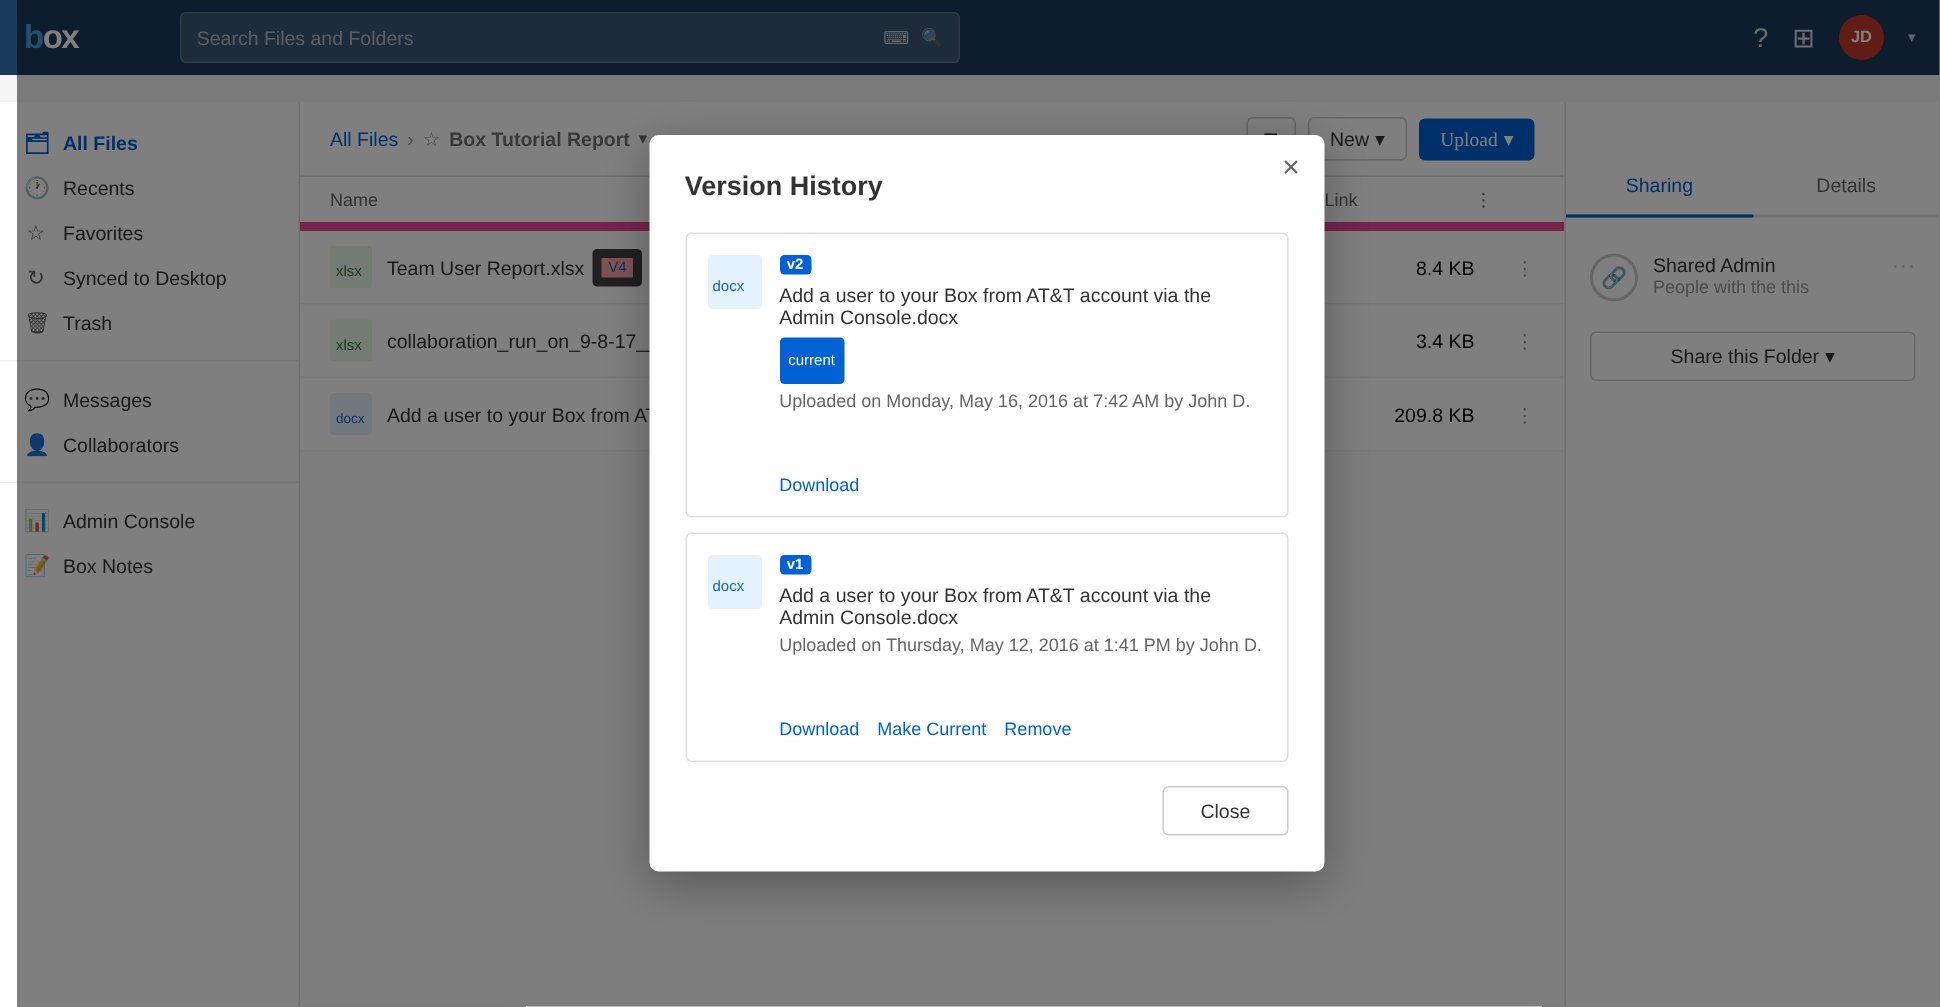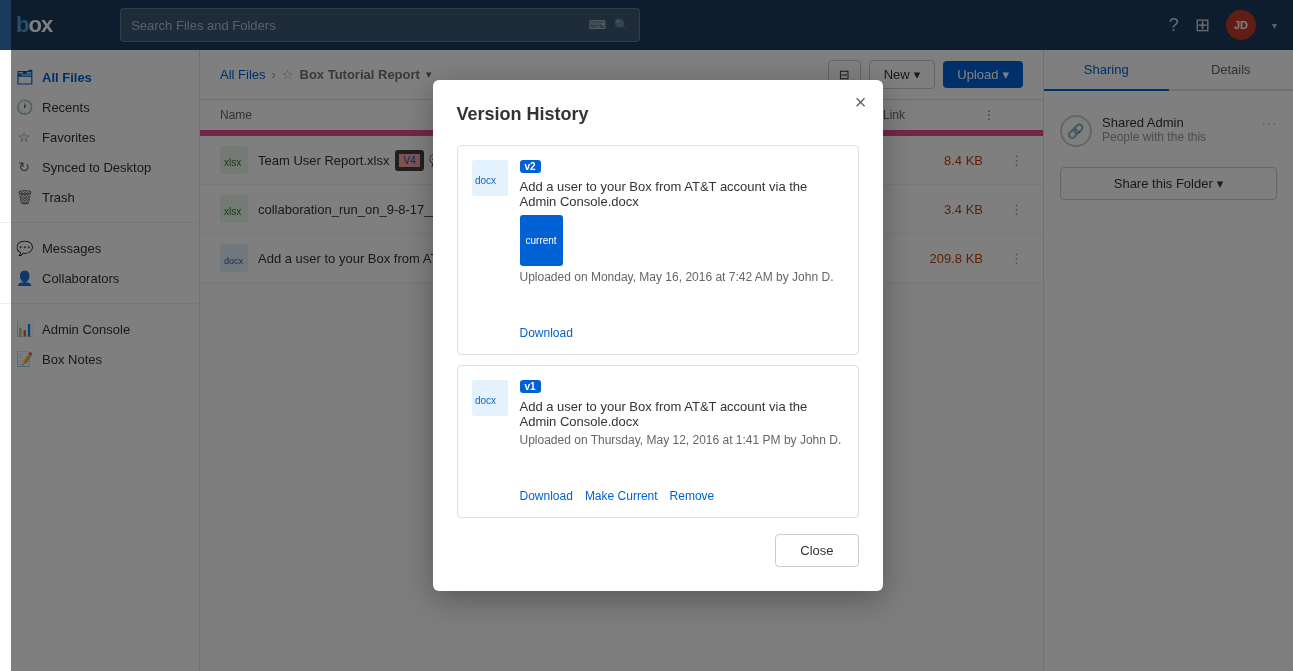--- a/index.html
+++ b/index.html
@@ -1,19 +1,19 @@
 <!DOCTYPE html>
 <html><head>
   <meta charset="utf-8">
   <style>
     * { box-sizing: border-box; margin: 0; padding: 0; }
     body { font-family: -apple-system, BlinkMacSystemFont, 'Segoe UI', Arial, sans-serif; font-size: 13px; background: #f5f5f5; color: #333; height: 671px; overflow: hidden; }
 
     
-    .app { display: flex; flex-direction: column; height: 671px; }
+    .app { display: flex; flex-direction: column; height: 671px; gap: 18px; }
 
     
     .header { background: #1a3b5c; display: flex; align-items: center; padding: 0 16px; height: 50px; flex-shrink: 0; }
     .logo { color: white; font-size: 22px; font-weight: bold; margin-right: 20px; letter-spacing: -1px; }
     .logo span { color: #4a9fd5; }
     .search-bar { flex: 1; max-width: 520px; background: rgba(255,255,255,0.15); border: 1px solid rgba(255,255,255,0.2); border-radius: 4px; display: flex; align-items: center; padding: 0 10px; height: 34px; margin-left: 48px; }
     .search-bar input { background: transparent; border: none; color: white; font-size: 13px; flex: 1; outline: none; }
     .search-bar input::placeholder { color: rgba(255,255,255,0.6); }
     .search-icons { display: flex; align-items: center; gap: 8px; color: rgba(255,255,255,0.7); font-size: 12px; }
     .header-right { margin-left: auto; display: flex; align-items: center; gap: 16px; }
@@ -34,40 +34,40 @@
     
     .file-area { flex: 1; background: #fafafa; overflow: hidden; }
     .breadcrumb { display: flex; align-items: center; padding: 16px 20px; gap: 6px; font-size: 13px; background: #fff; border-bottom: 1px solid #e0e0e0; }
     .breadcrumb-link { color: #0061d5; cursor: pointer; }
     .breadcrumb-sep { color: #999; }
     .breadcrumb-star { color: #999; cursor: pointer; }
     .breadcrumb-current { font-weight: 600; color: #737373; }
     .breadcrumb-chevron { color: #666; font-size: 11px; cursor: pointer; }
     .btn-filter { border: 1px solid #ccc; background: #fff; padding: 6px 10px; border-radius: 4px; cursor: pointer; font-size: 13px; color: #333; }
     .btn-new { border: 1px solid #ccc; background: #fff; padding: 6px 14px; border-radius: 4px; cursor: pointer; font-size: 13px; color: #333; display: flex; align-items: center; gap: 4px; }
-    .btn-upload { background: #0061d5; color: white; border: none; padding: 6px 14px; border-radius: 4px; cursor: pointer; font-size: 13px; display: flex; align-items: center; gap: 4px; }
+    .btn-upload { background: #0061d5; color: white; border: none; padding: 6px 14px; border-radius: 4px; cursor: pointer; font-size: 13px; display: flex; align-items: center; gap: 4px; font-family: Liberation Serif, serif; }
     .table-header { display: flex; align-items: center; padding: 8px 20px; border-bottom: 6px solid #ec4899; background: #fff; font-size: 12px; color: #666; }
     .col-name { flex: 1; }
     .col-updated { width: 200px; }
     .col-size { width: 100px; }
     .col-actions { width: 40px; }
     .file-row { display: flex; align-items: center; padding: 10px 20px; border-bottom: 1px solid #f0f0f0; background: #fff; cursor: pointer; text-align: right; }
     .file-icon { width: 28px; height: 28px; margin-right: 10px; flex-shrink: 0; }
     .file-icon svg { width: 100%; height: 100%; }
     .file-name { flex: 1; font-size: 13px; color: #333; display: flex; align-items: center; gap: 6px; }
-    .version-badge { background: #fca5a5; border: 4px solid #404040; color: #0061d5; font-size: 10px; padding: 1px 4px; border-radius: 3px; }
+    .version-badge { background: #fca5a5; border: 6px solid #404040; color: #0061d5; font-size: 10px; padding: 1px 4px; border-radius: 3px; }
     .comment-icon { color: #999; font-size: 12px; display: flex; align-items: center; gap: 2px; }
     .col-updated-val { width: 200px; font-size: 13px; color: #666; }
-    .col-size-val { width: 100px; font-size: 13px; color: #c2410c; }
+    .col-size-val { width: 100px; font-size: 13px; color: #000000; }
     .col-actions-val { width: 40px; }
 
     
     .right-panel { width: 250px; background: #fff; border-left: 1px solid #e0e0e0; flex-shrink: 0; padding: 0; }
     .panel-tabs { display: flex; border-bottom: 2px solid #e0e0e0; }
-    .panel-tab { flex: 1; text-align: center; padding: 12px 0; font-size: 13px; cursor: pointer; color: #666; border-bottom: 2px solid transparent; margin-bottom: -2px; }
+    .panel-tab { flex: 1; text-align: center; padding: 12px 0; font-size: 13px; cursor: pointer; color: #666; border-bottom: 2px solid transparent; margin-bottom: -2px; margin-top: 36px; }
     .panel-tab.active { color: #0061d5; border-bottom: 2px solid #0061d5; font-weight: 500; }
     .panel-content { padding: 16px; }
     .shared-link-item { display: flex; align-items: flex-start; gap: 10px; padding: 8px 0; }
     .link-icon { width: 32px; height: 32px; border-radius: 50%; border: 2px solid #ccc; display: flex; align-items: center; justify-content: center; color: #666; font-size: 14px; flex-shrink: 0; }
     .link-info { flex: 1; }
     .link-title { font-size: 13px; font-weight: 500; color: #333; }
     .link-desc { font-size: 12px; color: #999; }
     .link-more { color: #ccc; font-size: 16px; cursor: pointer; }
     .share-folder-btn { width: 100%; margin-top: 12px; border: 1px solid #ccc; background: #fff; padding: 8px; border-radius: 4px; cursor: pointer; font-size: 13px; color: #333; display: flex; align-items: center; justify-content: center; gap: 4px; }
 
@@ -76,21 +76,21 @@
 
     
     .modal { background: #fff; border-radius: 6px; width: 450px; padding: 24px; position: relative; box-shadow: 0 8px 32px rgba(0,0,0,0.3); }
     .modal-title { font-size: 18px; font-weight: 600; color: #333; margin-bottom: 20px; }
     .modal-close { position: absolute; top: 12px; right: 16px; background: none; border: none; font-size: 20px; cursor: pointer; color: #666; line-height: 1; }
     .version-item { display: flex; align-items: flex-start; gap: 12px; padding: 14px; border: 1px solid #e0e0e0; border-radius: 4px; margin-bottom: 10px; }
     .version-file-icon { width: 36px; height: 36px; flex-shrink: 0; }
     .version-details { flex: 1; }
     .version-filename { font-size: 13px; color: #333; font-weight: 500; display: flex; align-items: center; gap: 6px; flex-wrap: wrap; }
     .v-badge { background: #0061d5; color: white; font-size: 10px; padding: 1px 5px; border-radius: 3px; font-weight: 600; }
-    .current-badge { background: #0061d5; color: white; font-size: 10px; padding: 20px 6px; border-radius: 3px; text-align: center; }
+    .current-badge { background: #0061d5; color: white; font-size: 10px; padding: 10px 6px; border-radius: 3px; text-align: center; }
     .version-meta { font-size: 12px; color: #666; margin-top: 4px; margin-bottom: 6px; }
     .version-actions { display: flex; gap: 12px; }
     .version-link { color: #0061d5; font-size: 12px; cursor: pointer; text-decoration: none; margin-top: 36px; }
     .modal-footer { display: flex; justify-content: flex-end; margin-top: 16px; }
     .btn-close-modal { border: 1px solid #ccc; background: #fff; padding: 8px 24px; border-radius: 4px; cursor: pointer; font-size: 13px; color: #333; }
   </style>
 </head>
 <body>
 
 <div class="app">

